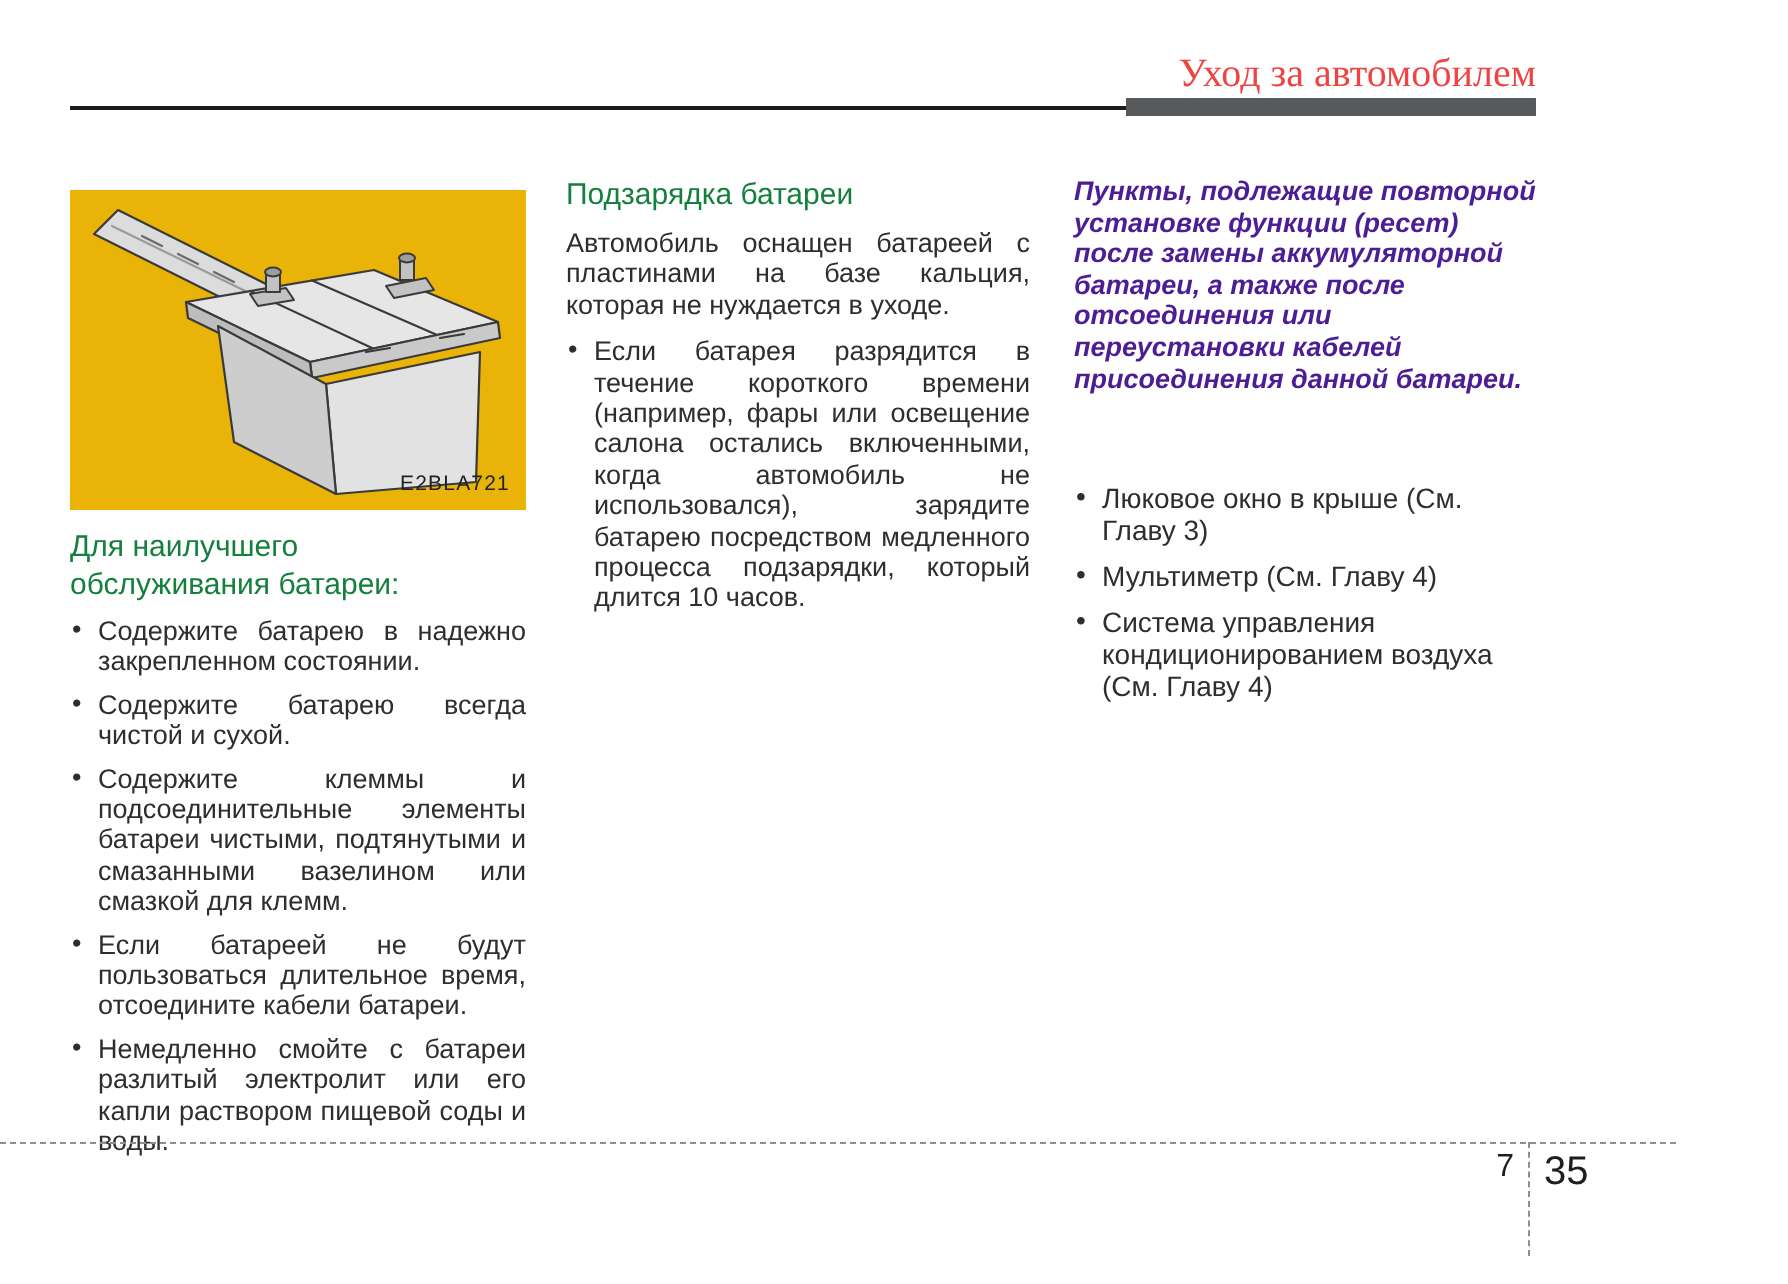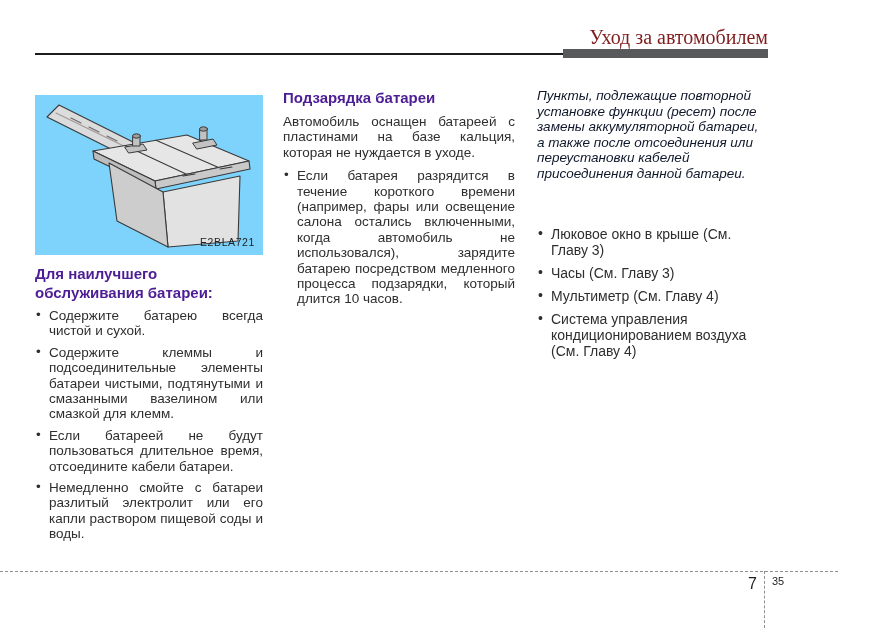--- a/index.html
+++ b/index.html
@@ -11,66 +11,66 @@
     color: #2e2e2e;
     position: relative;
     overflow: hidden;
   }
   .page { position: absolute; inset: 0; }
 
   
   .header-title {
     position: absolute; top: 26px; right: 126px;
     font-family: "Liberation Serif", serif;
-    font-size: 20px; color: #7f1d1d;
+    font-size: 20px; color: #ef4444;
   }
   .rule-thin {
     position: absolute; top: 53px; left: 35px;
     width: 528px; height: 2px; background: #1c1c1c;
   }
   .rule-thick {
     position: absolute; top: 49px; left: 563px;
     width: 205px; height: 9px; background: #58595b;
   }
 
   
   .col { position: absolute; font-size: 13.5px; line-height: 15.4px; }
   .col1 { left: 35px;  top: 95px; width: 228px; }
   .col2 { left: 283px; top: 88px; width: 232px; }
   .col3 { left: 537px; top: 88px; width: 231px; }
 
   h2 {
     font-size: 15px; line-height: 19px;
-    color: #4c1d95; margin: 0 0 7px 0; font-weight: bold;
+    color: #15803d; margin: 0 0 7px 0; font-weight: normal;
   }
   .col1 h2 { width: 185px; margin-top: 9px; margin-bottom: 6px; }
 
   p.body-text { margin: 0 0 8px 0; text-align: justify; }
   .col3 p.note {
     margin: 0 0 10px 0;
-    font-style: italic; font-weight: normal; color: #0f172a;
+    font-style: italic; font-weight: bold; color: #4c1d95;
     line-height: 15.6px;
   }
 
   ul.blist { list-style: none; margin: 0; padding: 0; }
   ul.blist li {
     position: relative; padding-left: 14px; margin: 0 0 6px 0;
   }
   ul.blist li::before {
     content: "\2022";
     position: absolute; left: 1px; top: -1px; color: #2e2e2e;
   }
   .col1 ul.blist li, .col2 ul.blist li { text-align: justify; }
   .col3 ul.blist { font-size: 14px; line-height: 16px; margin-top: 44px; }
   .col3 ul.blist li { margin-bottom: 7px; }
 
   
   figure.fig {
     margin: 0; position: relative;
-    width: 228px; height: 160px; background: #7dd3fc;
+    width: 228px; height: 160px; background: #eab308;
   }
   figure.fig svg { display: block; width: 228px; height: 160px; }
   figcaption.fig-code {
     position: absolute; right: 8px; bottom: 5px;
     font-size: 10.5px; letter-spacing: 0.6px; color: #222;
   }
 
   
   .dash-h {
     position: absolute; top: 571px; left: 0;
@@ -79,21 +79,21 @@
   .dash-v {
     position: absolute; top: 571px; left: 764px;
     height: 57px; border-left: 1.5px dashed #8f8f8f;
   }
   .footer-chapter {
     position: absolute; top: 575px; left: 700px; width: 57px;
     text-align: right; font-size: 16px; color: #1e1e1e;
   }
   .footer-page {
     position: absolute; top: 575px; left: 772px;
-    font-size: 11px; color: #1e1e1e;
+    font-size: 20px; color: #1e1e1e;
   }
 </style>
 </head>
 <body>
 
 <div class="page">
 
   <div class="header-title">Уход за автомобилем</div>
   <div class="rule-thin"></div>
   <div class="rule-thick"></div>
@@ -135,40 +135,40 @@
           <polygon points="158,48 178,44 182,50 162,54"></polygon>
           <rect x="165" y="34" width="7" height="11"></rect>
           <ellipse cx="168.5" cy="34" rx="4" ry="2.2" fill="#9d9d9d"></ellipse>
         </g>
       </svg>
       <figcaption class="fig-code">E2BLA721</figcaption>
     </figure>
 
     <h2>Для наилучшего обслуживания батареи:</h2>
     <ul class="blist">
+      <li>Содержите батарею в надежно закрепленном состоянии.</li>
       <li>Содержите батарею всегда чистой и сухой.</li>
       <li>Содержите клеммы и подсоединительные элементы батареи чистыми, подтянутыми и смазанными вазелином или смазкой для клемм.</li>
       <li>Если батареей не будут пользоваться длительное время, отсоедините кабели батареи.</li>
       <li>Немедленно смойте с батареи разлитый электролит или его капли раствором пищевой соды и воды.</li>
     </ul>
   </section>
 
   <section class="col col2">
     <h2>Подзарядка батареи</h2>
     <p class="body-text">Автомобиль оснащен батареей с пластинами на базе кальция, которая не нуждается в уходе.</p>
     <ul class="blist">
       <li>Если батарея разрядится в течение короткого времени (например, фары или освещение салона остались включенными, когда автомобиль не использовался), зарядите батарею посредством медленного процесса подзарядки, который длится 10 часов.</li>
     </ul>
   </section>
 
   <section class="col col3">
     <p class="note">Пункты, подлежащие повторной установке функции (ресет) после замены аккумуляторной батареи, а также после отсоединения или переустановки кабелей присоединения данной батареи.</p>
     <ul class="blist">
       <li>Люковое окно в крыше (См. Главу 3)</li>
-      <li>Часы (См. Главу 3)</li>
       <li>Мультиметр (См. Главу 4)</li>
       <li>Система управления кондиционированием воздуха (См. Главу 4)</li>
     </ul>
   </section>
 
   <div class="dash-h"></div>
   <div class="dash-v"></div>
   <div class="footer-chapter">7</div>
   <div class="footer-page">35</div>
 

